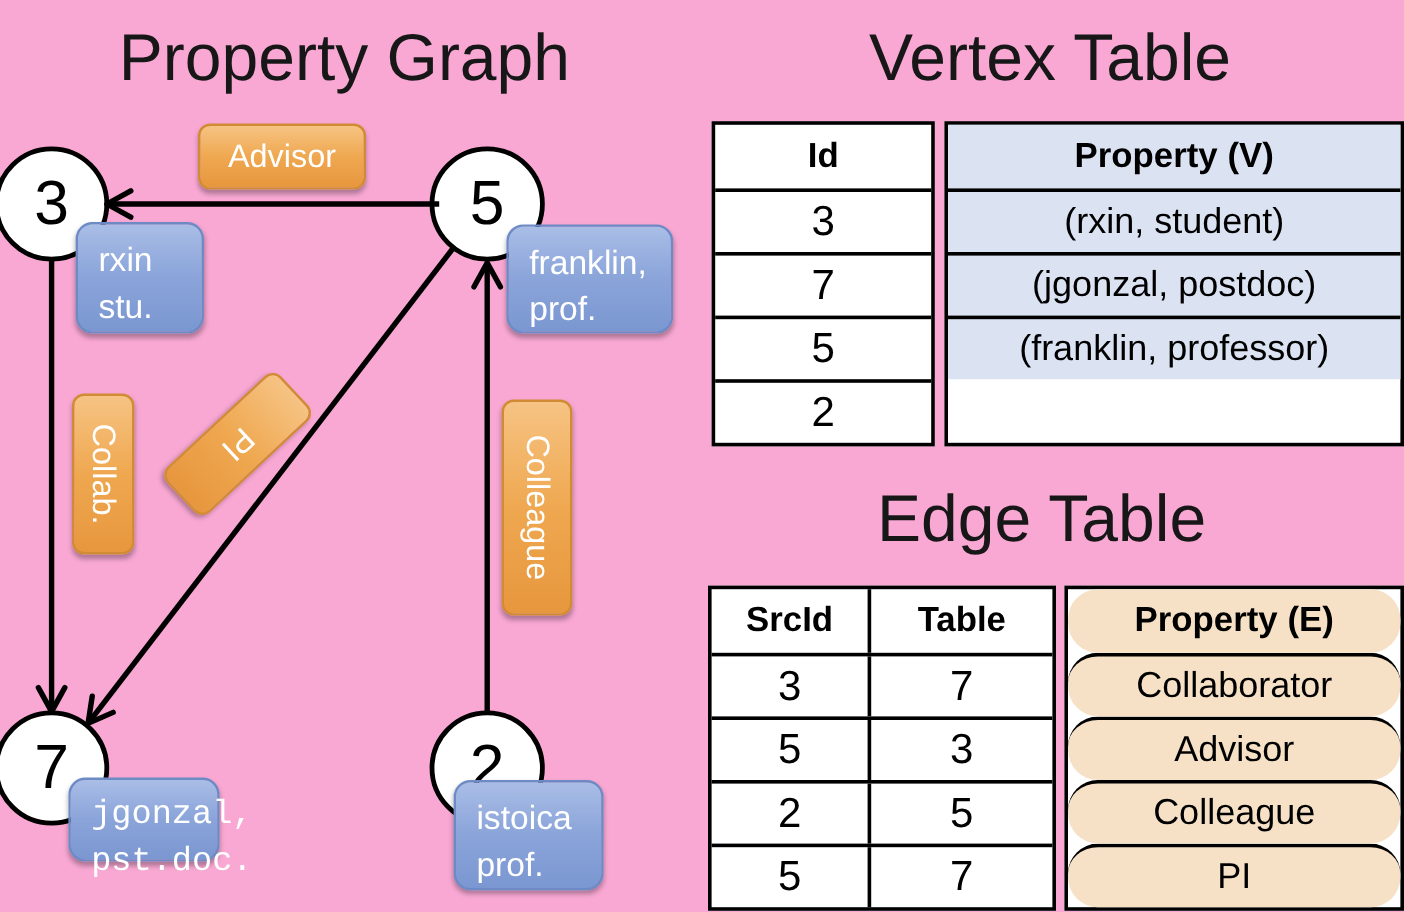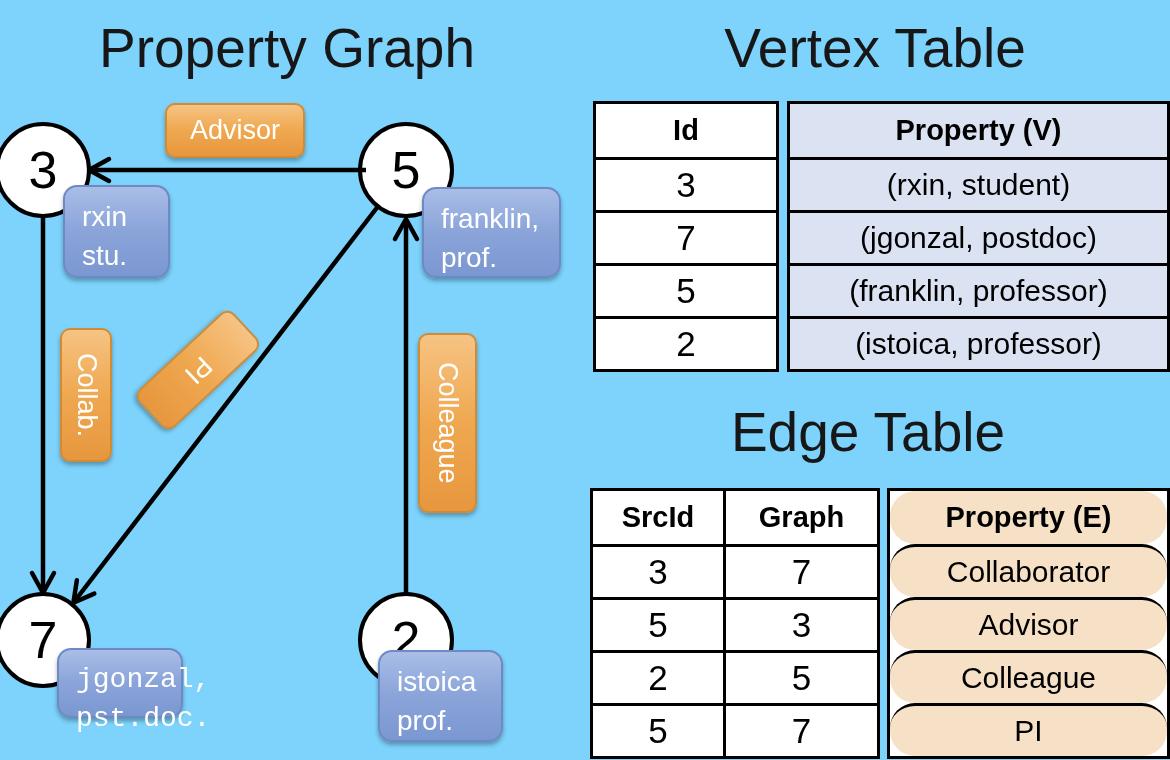--- a/index.html
+++ b/index.html
@@ -1,18 +1,18 @@
 <!DOCTYPE html>
 <html><head>
 <meta charset="utf-8">
 <style>
   * { margin:0; padding:0; box-sizing:border-box; }
   html,body { width:1170px; height:760px; background:#ffffff; overflow:hidden;
               font-family:"Liberation Sans", sans-serif; }
-  #stage { position:relative; width:1170px; height:760px; background:#7dd3fc; }
+  #stage { position:relative; width:1170px; height:760px; background:#f9a8d4; }
 
   .title { position:absolute; text-align:center; font-size:55px; font-weight:400;
            color:#171717; letter-spacing:0px; white-space:nowrap; }
   #title-graph  { left:27px;  top:16px; width:520px; }
   #title-vertex { left:615px; top:16px; width:520px; }
   #title-edge   { left:608px; top:400px; width:520px; }
 
   
   .node { position:absolute; width:96px; height:96px; border:4px solid #000;
           border-radius:50%; background:#fff; display:flex; align-items:center;
@@ -135,29 +135,28 @@
       <div class="row num">3</div>
       <div class="row num">7</div>
       <div class="row num">5</div>
       <div class="row num">2</div>
     </div>
     <div class="panel" id="vt-prop">
       <div class="row hdr">Property (V)</div>
       <div class="row prop">(rxin, student)</div>
       <div class="row prop">(jgonzal, postdoc)</div>
       <div class="row prop">(franklin, professor)</div>
-      <div class="row prop">(istoica, professor)</div>
     </div>
   </div>
 
   <div class="dtable" id="edge-table">
     <div class="panel" id="et-ids">
       <div class="row hdr">
         <div>SrcId</div>
-        <div>Graph</div>
+        <div>Table</div>
       </div>
       <div class="row num">
         <div>3</div>
         <div>7</div>
       </div>
       <div class="row num">
         <div>5</div>
         <div>3</div>
       </div>
       <div class="row num">

